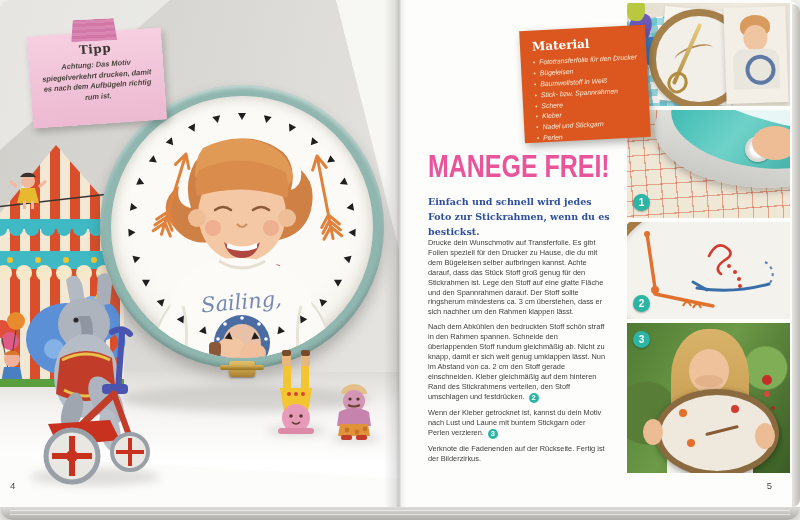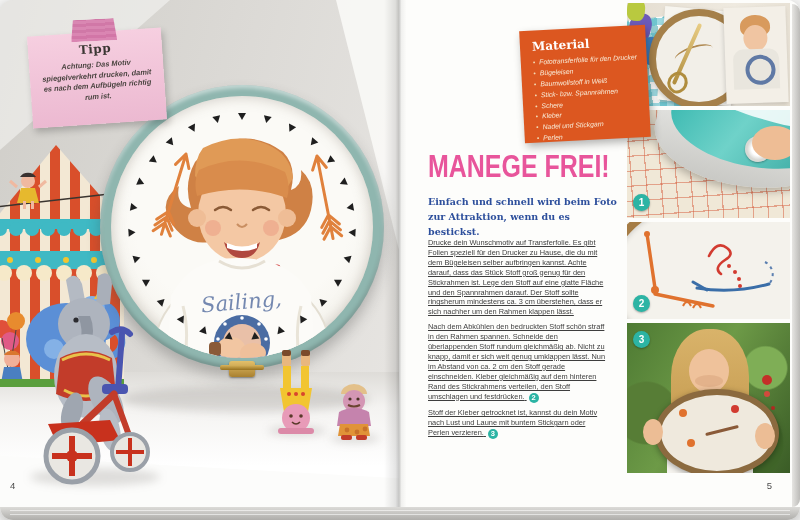--- a/index.html
+++ b/index.html
@@ -24,21 +24,21 @@
   .tip-title{font-family:"DejaVu Serif",serif;font-weight:bold;font-size:12px;color:#3c3734;letter-spacing:.5px;margin-bottom:4px;}
   .tip-text{font-size:7.4px;font-style:italic;font-weight:bold;color:#4a4440;line-height:1.45;}
   .page-num{position:absolute;font-size:9.5px;color:#4c4c4c;}
   .page-num.left{left:10px;bottom:16px;}
   .page-num.right{right:20px;bottom:16px;}
   
   .page-right{position:absolute;left:399px;top:0;width:393px;height:507px;background:#fdfdfb;overflow:hidden;}
   .headline{position:absolute;left:29px;top:148px;font-size:32px;font-weight:bold;color:#e8559b;letter-spacing:0px;transform:scaleX(.78);transform-origin:left top;white-space:nowrap;}
   .intro{position:absolute;left:29px;top:194px;width:190px;font-family:"DejaVu Serif",serif;font-weight:bold;font-size:9.5px;color:#2d4f9c;line-height:1.6;}
   .bodycopy{position:absolute;left:29px;top:238px;width:179px;}
-  .bodycopy p{margin:0 0 5px 0;font-size:7.4px;line-height:9.9px;color:#3e3e3e;text-decoration:underline;}
+  .bodycopy p{margin:0 0 5px 0;font-size:7.4px;line-height:9.9px;color:#3e3e3e;}
   .num-badge{display:inline-block;width:10px;height:10px;border-radius:50%;background:#2cb4a4;color:#fff;font-size:7.5px;line-height:10px;text-align:center;font-weight:bold;margin-left:2px;vertical-align:-1.5px;}
   .num-badge:empty{display:none;}
   
   .material-box{position:absolute;left:123px;top:28px;width:126px;height:112px;background:#dc5720;transform:rotate(-3deg);box-shadow:2px 4px 8px rgba(0,0,0,.3);padding:9px 8px 6px 12px;box-sizing:border-box;z-index:5;}
   .material-title{font-family:"DejaVu Serif",serif;font-weight:bold;font-size:12px;color:#fff;margin-bottom:4px;}
   .material-box ul{margin:0;padding:0;list-style:none;}
   .material-box li{font-size:6.8px;font-style:italic;color:#f8ecd8;line-height:1.6;white-space:nowrap;}
   .material-box li:before{content:"•";color:#f2d9b4;margin-right:4px;}
   
   .photo{position:absolute;left:228px;width:163px;overflow:hidden;background:#ddd;}
@@ -362,26 +362,27 @@
         <li>Baumwollstoff in Weiß</li>
         <li>Stick- bzw. Spannrahmen</li>
         <li>Schere</li>
         <li>Kleber</li>
         <li>Nadel und Stickgarn</li>
         <li>Perlen</li>
       </ul>
     </div>
 
     <div class="headline">MANEGE FREI!</div>
-    <div class="intro">Einfach und schnell wird beim Foto zur Attraktion, wenn du es bestickst.</div>
+    <div class="intro">Einfach und schnell wird jedes Foto zur Stickrahmen, wenn du es bestickst.</div>
 
     <div class="bodycopy">
       <p><span>Drucke dein Wunschmotiv auf Transferfolie. Es gibt Folien speziell für den Drucker zu Hause, die du mit dem Bügeleisen selber aufbringen kannst. Achte darauf, dass das Stück Stoff groß genug für den Stickrahmen ist. Lege den Stoff auf eine glatte Fläche und den Spannrahmen darauf. Der Stoff sollte ringsherum mindestens ca. 3 cm überstehen, dass er sich nachher um den Rahmen klappen lässt.</span></p>
       <p><span>Nach dem Abkühlen den bedruckten Stoff schön straff in den Rahmen spannen. Schneide den überlappenden Stoff rundum gleichmäßig ab. Nicht zu knapp, damit er sich weit genug umklappen lässt. Nun im Abstand von ca. 2 cm den Stoff gerade einschneiden. Kleber gleichmäßig auf dem hinteren Rand des Stickrahmens verteilen, den Stoff umschlagen und festdrücken.</span> <span class="num-badge">2</span></p>
-      <p><span>Stoff der Kleber getrocknet ist, kannst du dein Motiv nach Lust und Laune mit buntem Stickgarn oder Perlen verzieren.</span> <span class="num-badge">3</span></p>
+      <p><span>Wenn der Kleber getrocknet ist, kannst du dein Motiv nach Lust und Laune mit buntem Stickgarn oder Perlen verzieren.</span> <span class="num-badge">3</span></p>
+      <p><span>Verknote die Fadenenden auf der Rückseite. Fertig ist der Bilderzirkus.</span></p>
     </div>
 
     <div class="photo p1">
       <div class="gingham"></div>
       <div class="paper1"></div>
       <div class="thread" style="left:2px;top:10px;width:22px;height:30px;background:#6d5bb8;transform:rotate(14deg);"></div>
       <div class="thread" style="left:14px;top:34px;width:20px;height:28px;background:#3f7fc1;transform:rotate(-12deg);"></div>
       <div class="thread" style="left:0px;top:-4px;width:18px;height:22px;background:#b9c93f;transform:rotate(4deg);"></div>
       <div class="mini-hoop">
           <i></i>

